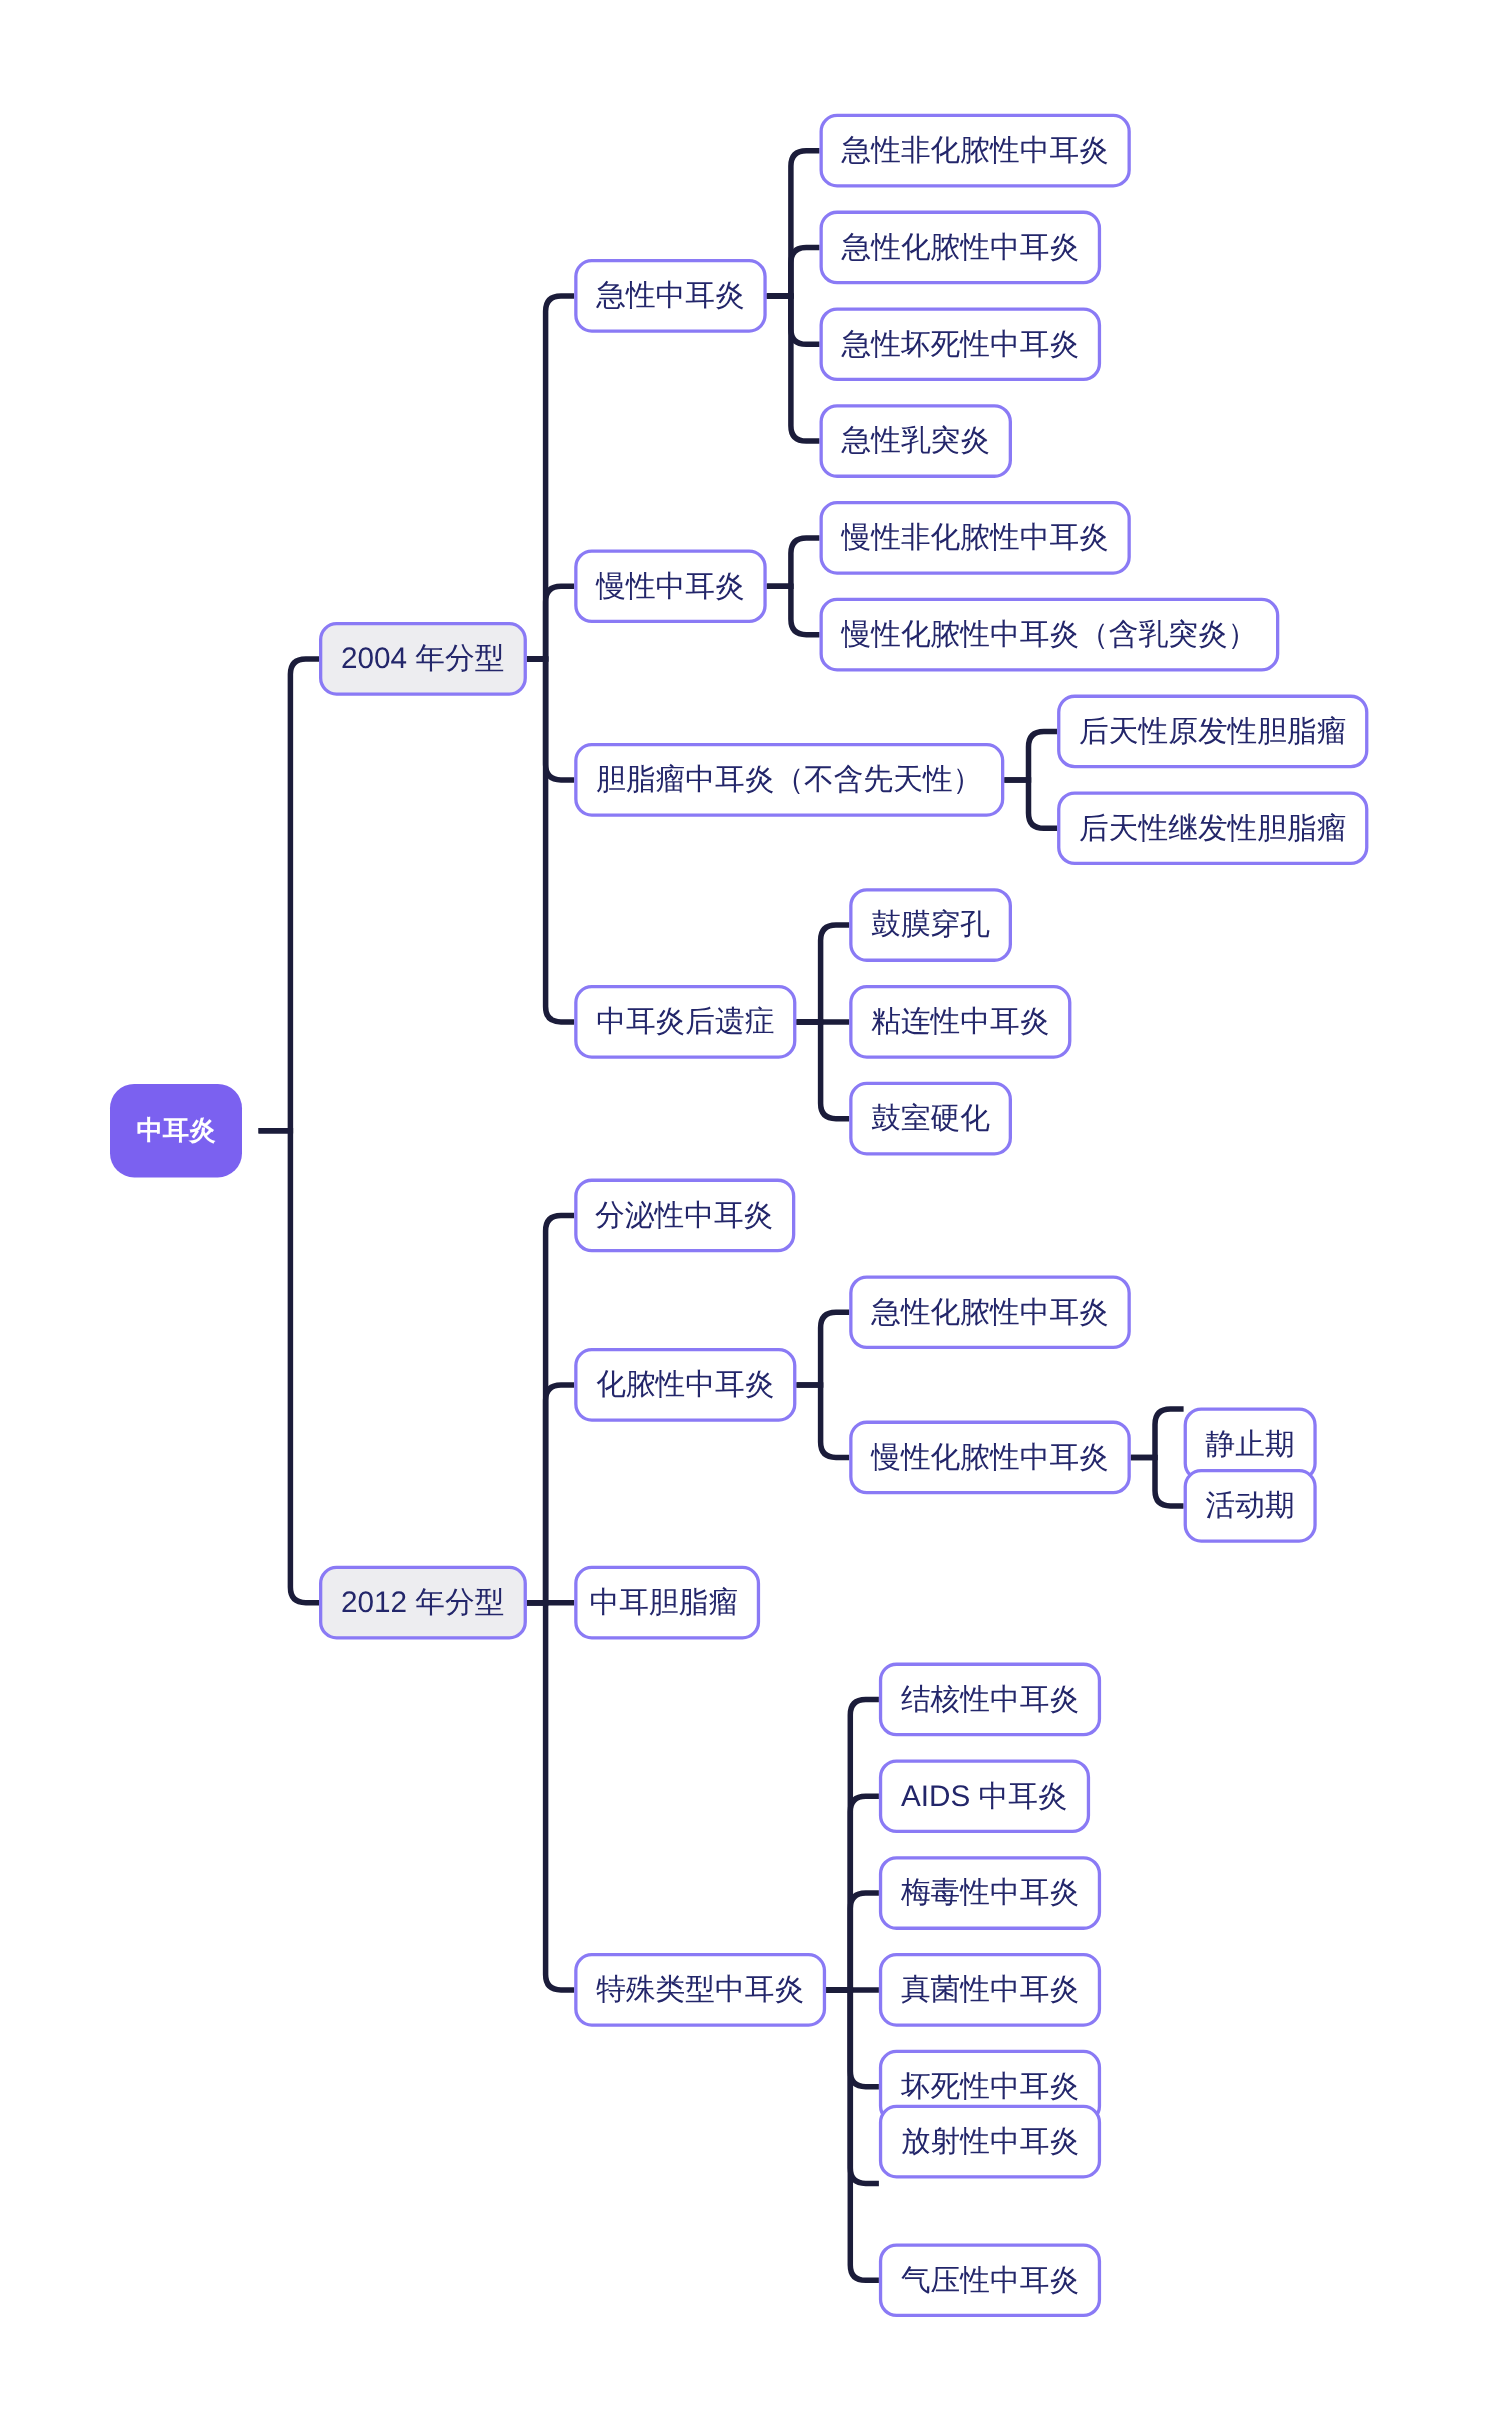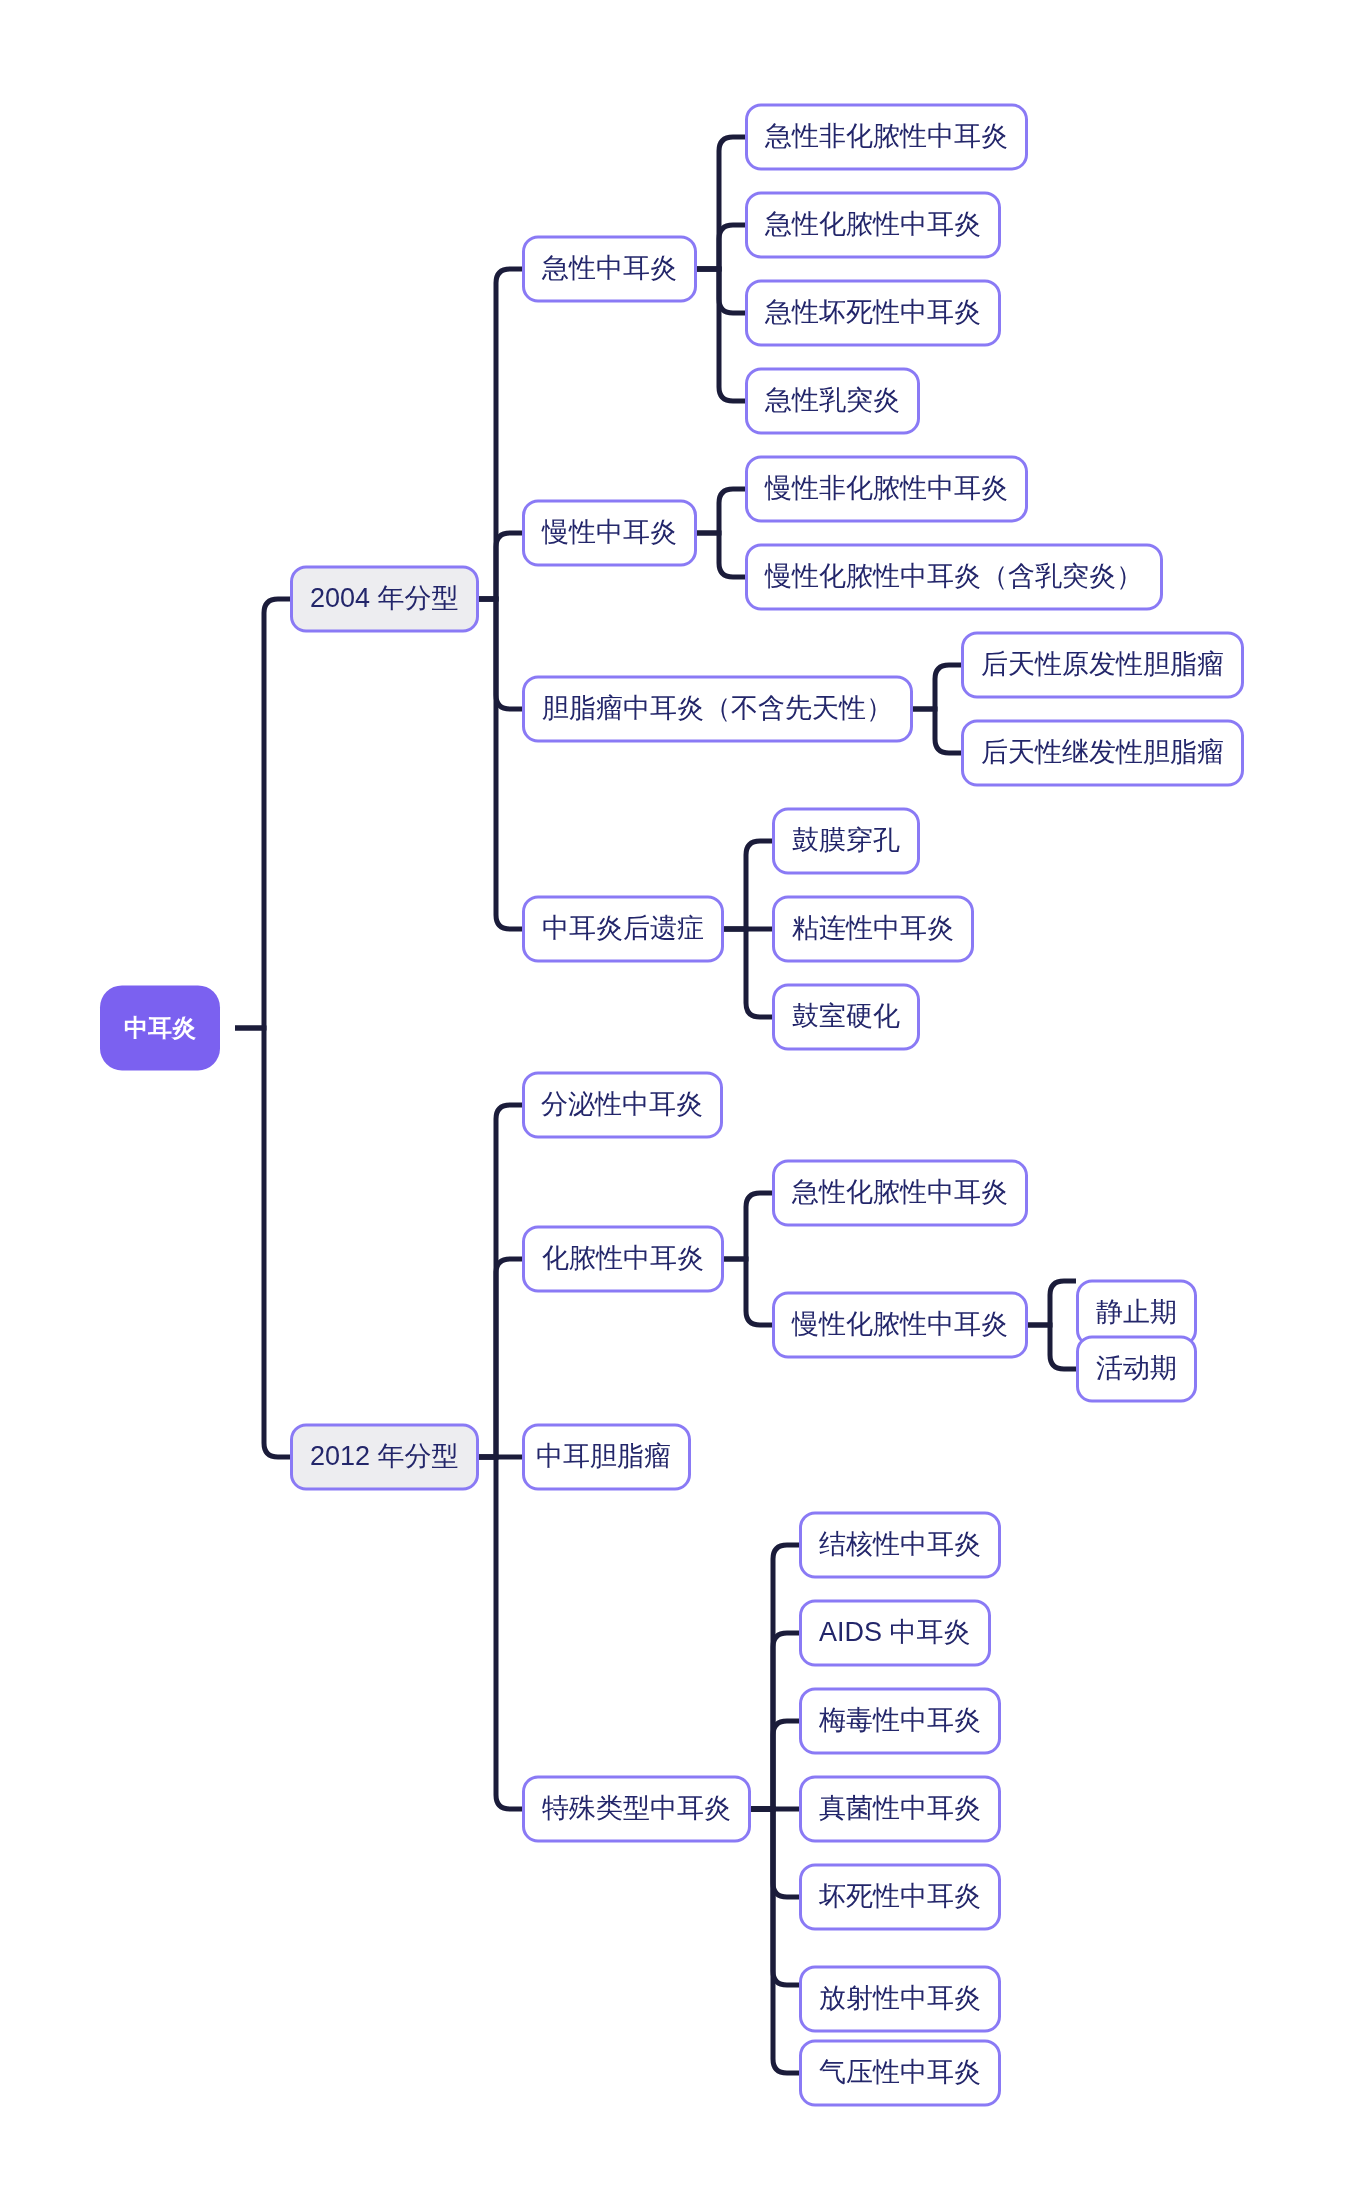--- a/index.html
+++ b/index.html
@@ -100,15 +100,15 @@
     <div class="node" style="left: 772px; top: 1325px;">慢性化脓性中耳炎</div>
     <div class="node" style="left: 1076px; top: 1281px; margin-top: 32px;">静止期</div>
     <div class="node" style="left: 1076px; top: 1369px;">活动期</div>
     <div class="node" style="left: 522px; top: 1457px; padding-left: 11px;">中耳胆脂瘤</div>
     <div class="node" style="left: 522px; top: 1809px;">特殊类型中耳炎</div>
     <div class="node" style="left: 799px; top: 1545px;">结核性中耳炎</div>
     <div class="node" style="left: 799px; top: 1633px;">AIDS 中耳炎</div>
     <div class="node" style="left: 799px; top: 1721px;">梅毒性中耳炎</div>
     <div class="node" style="left: 799px; top: 1809px;">真菌性中耳炎</div>
     <div class="node" style="left: 799px; top: 1897px;">坏死性中耳炎</div>
-    <div class="node" style="left: 799px; top: 1999px;">放射性中耳炎</div>
+    <div class="node" style="left: 799px; top: 1947px;">放射性中耳炎</div>
     <div class="node" style="left: 799px; top: 2073px;">气压性中耳炎</div>
   </div>
 
 </body></html>

